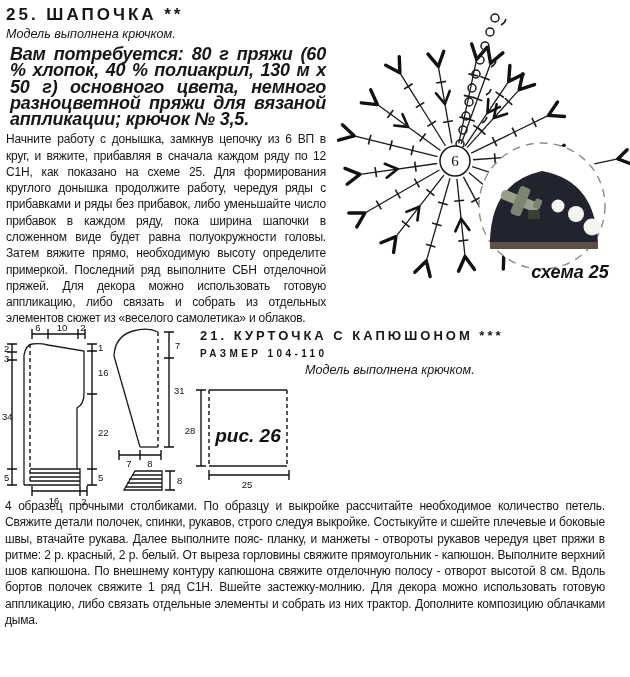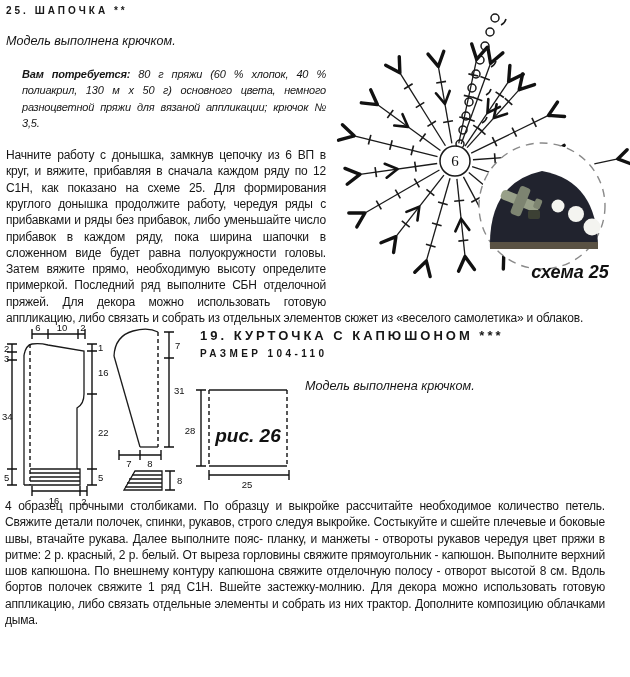--- a/index.html
+++ b/index.html
@@ -4,24 +4,24 @@
 <style>
   html,body{margin:0;padding:0;}
   body{
     width:630px;height:677px;background:#ffffff;color:#161616;
     font-family:"Liberation Sans",sans-serif;position:relative;overflow:hidden;
   }
   .page{position:absolute;inset:0;}
   
   .sec25{padding:3px 0 0 6px;}
   .chart-float{float:right;width:300px;height:290px;margin:0 0 2px 4px;}
-  .h-title{font-weight:bold;font-size:10px;letter-spacing:3px;white-space:nowrap;margin:2px 0 0 0;}
+  .h-title{font-weight:bold;font-size:17px;letter-spacing:3px;white-space:nowrap;margin:2px 0 0 0;}
   .h-sub{font-weight:bold;font-size:13px;letter-spacing:2.4px;white-space:nowrap;margin:4px 0 2px 0;}
-  .note{font-style:italic;font-size:12.6px;line-height:16.2px;margin:17px 0;}
-  .mat{font-style:italic;font-size:11px;line-height:16.2px;margin:16px;text-align:justify;letter-spacing:-0.2px;}
+  .note{font-style:italic;font-size:12.6px;line-height:16.2px;margin:1px 0;}
+  .mat{font-style:italic;font-size:18px;line-height:16.2px;margin:4px;text-align:justify;letter-spacing:-0.2px;font-weight:bold;}
   .mat b{font-style:italic;}
   .bodytxt{font-size:12px;line-height:16.3px;letter-spacing:-0.2px;text-align:justify;margin:0;padding-right:19px;}
   
   .sec26{position:absolute;left:0;top:322px;width:630px;height:355px;}
   .schematic{position:absolute;left:2px;top:2px;}
   .s26-head{position:absolute;left:200px;top:4px;width:430px;}
   .s26-head .h-title{letter-spacing:3px;font-size:13px;}
   .s26-head .h-sub{letter-spacing:3.4px;font-size:10px;margin-top:5px;}
   .s26-col{position:absolute;left:305px;top:39px;width:322px;}
   .s26-full{position:absolute;left:5px;top:176px;width:619px;}
@@ -224,21 +224,21 @@
         <text class="dnum" x="188" y="110" text-anchor="middle">28</text>
       </g>
       <g>
         <line class="dim" x1="207" y1="151" x2="287" y2="151"></line>
         <path class="dim" d="M207,146 V156 M287,146 V156"></path>
         <text class="dnum" x="245" y="164" text-anchor="middle">25</text>
       </g>
     </svg>
 
     <div class="s26-head">
-      <p class="h-title">19. КУРТОЧКА С КАПЮШОНОМ ***</p>
+      <p class="h-title">21. КУРТОЧКА С КАПЮШОНОМ ***</p>
       <p class="h-sub">РАЗМЕР 104-110</p>
     </div>
 
     <div class="s26-col">
       <p class="note">Модель выполнена крючком.</p>
     </div>
 
     <div class="s26-full">
       <p class="bodytxt">4 образец прочными столбиками. По образцу и выкройке рассчитайте необходимое количество петель. Свяжите детали полочек, спинки, рукавов, строго следуя выкройке. Состыкуйте и сшейте плечевые и боковые швы, втачайте рукава. Далее выполните пояс- планку, и манжеты - отвороты рукавов чередуя цвет пряжи в ритме: 2 р. красный, 2 р. белый. От выреза горловины свяжите прямоугольник - капюшон. Выполните верхний шов капюшона. По внешнему контуру капюшона свяжите отделочную полосу - отворот высотой 8 см. Вдоль бортов полочек свяжите 1 ряд С1Н. Вшейте застежку-молнию. Для декора можно использовать готовую аппликацию, либо связать отдельные элементы и собрать из них трактор. Дополните композицию облачками дыма.</p>
     </div>

